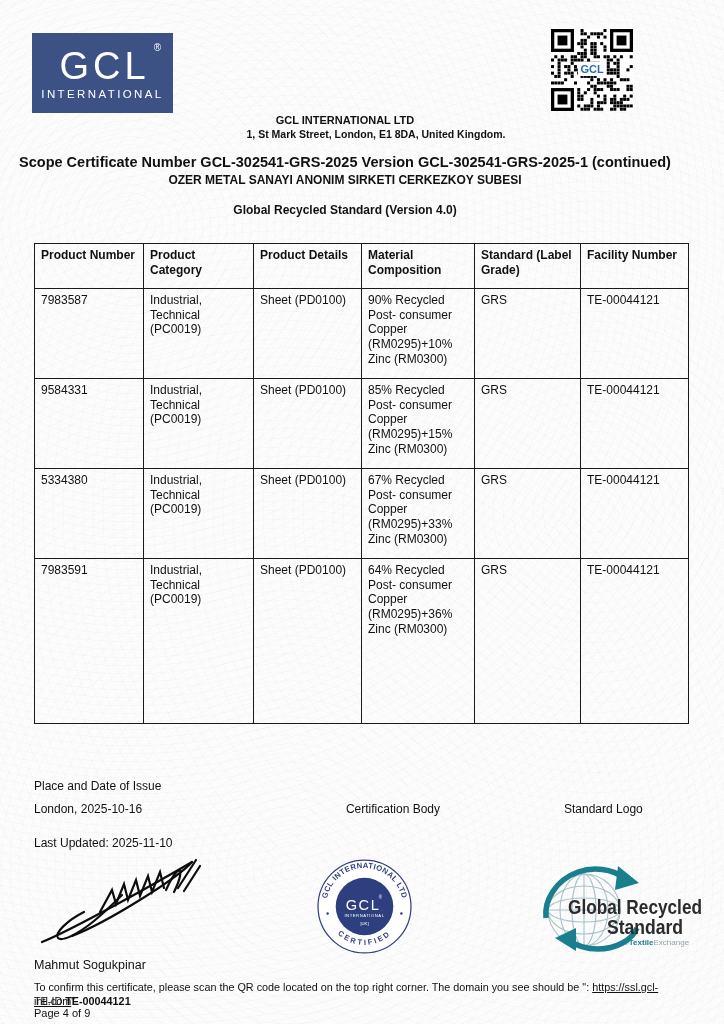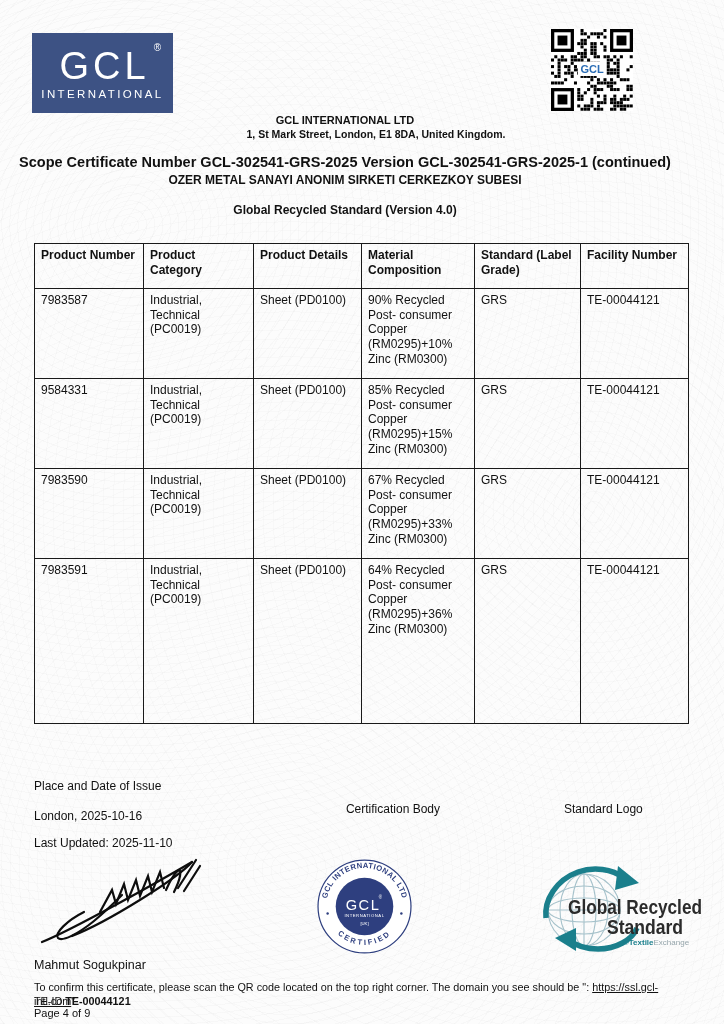--- a/index.html
+++ b/index.html
@@ -32,21 +32,21 @@
   table.products{position:absolute;left:34px;top:243px;width:654px;
     border-collapse:collapse;table-layout:fixed;font-size:12px;}
   table.products th,table.products td{border:1.6px solid #1a1a1a;
     vertical-align:top;text-align:left;padding:4px 4px 4px 6px;line-height:1.22;
     overflow:hidden;}
   table.products th{font-weight:bold;height:36px;}
   tr.row-std td{height:81px;}
   tr.row-tall td{height:156px;}
 
   .place-label{left:34px;top:779px;font-size:12px;}
-  .issue-date{left:34px;top:802px;font-size:12px;margin-top:7px;}
+  .issue-date{left:34px;top:802px;font-size:12px;}
   .cert-body-label{left:250px;top:802px;width:190px;text-align:right;font-size:12px;}
   .std-logo-label{left:564px;top:802px;width:90px;font-size:12px;}
   .last-updated{left:34px;top:836px;font-size:12px;}
 
   .signature{left:36px;top:854px;width:180px;height:96px;}
   .seal{left:316px;top:858px;width:97px;height:97px;}
   .grs{left:540px;top:864px;width:176px;height:92px;}
 
   .signatory{left:34px;top:958px;font-size:12.5px;}
   .footer-line{left:34px;top:980px;width:660px;font-size:10.8px;line-height:1.3;}
@@ -318,21 +318,21 @@
       </tr>
       <tr class="row-std">
         <td>9584331</td>
         <td>Industrial, Technical (PC0019)</td>
         <td>Sheet (PD0100)</td>
         <td>85% Recycled Post- consumer Copper (RM0295)+15% Zinc (RM0300)</td>
         <td>GRS</td>
         <td>TE-00044121</td>
       </tr>
       <tr class="row-std">
-        <td>7983590</td>
+        <td>5334380</td>
         <td>Industrial, Technical (PC0019)</td>
         <td>Sheet (PD0100)</td>
         <td>67% Recycled Post- consumer Copper (RM0295)+33% Zinc (RM0300)</td>
         <td>GRS</td>
         <td>TE-00044121</td>
       </tr>
       <tr class="row-tall">
         <td>7983591</td>
         <td>Industrial, Technical (PC0019)</td>
         <td>Sheet (PD0100)</td>

